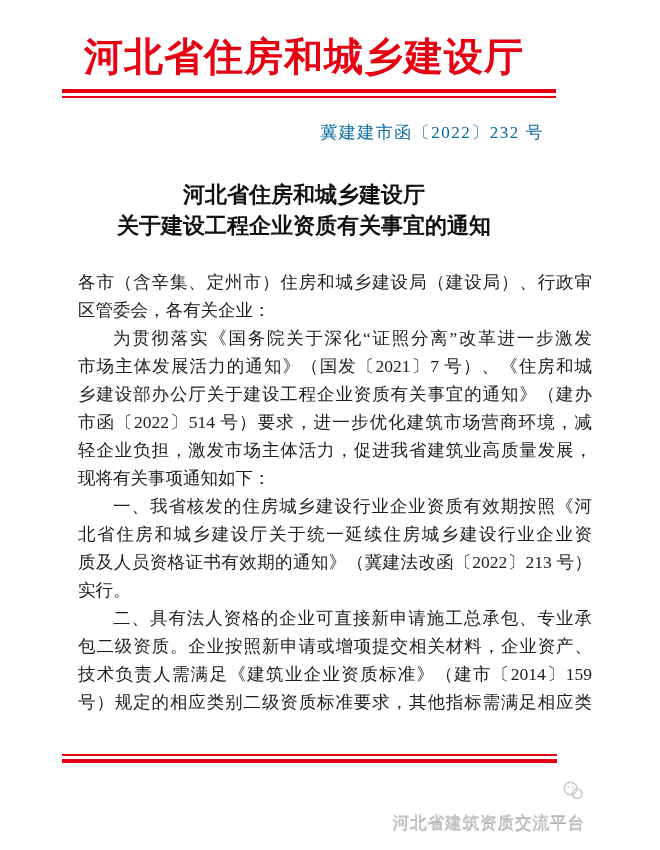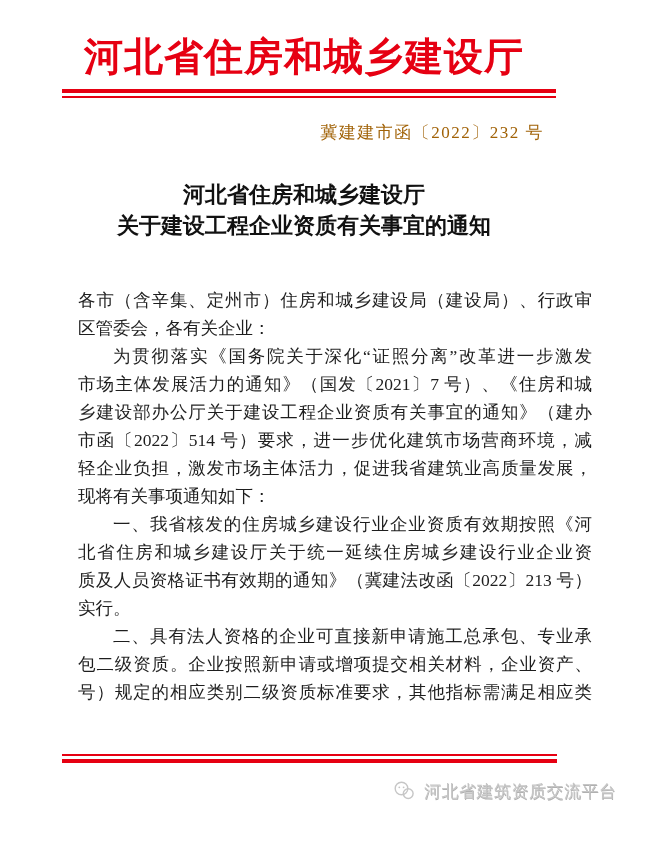--- a/index.html
+++ b/index.html
@@ -24,47 +24,48 @@
     white-space:nowrap;
   }
   .rule{position:absolute;left:62px;width:494px;background:var(--red);}
   .rule-top-thick{top:89px;height:4px;}
   .rule-top-thin{top:96px;height:2px;}
   .rule-bottom-thin{top:754px;height:2px;width:495px;}
   .rule-bottom-thick{top:759px;height:4px;width:495px;}
   .doc-number{
     position:absolute;top:121px;left:0;width:544px;
     text-align:right;
-    font-size:17px;color:#a16207;letter-spacing:1.5px;
+    font-size:17px;color:#0369a1;letter-spacing:1.5px;
     white-space:nowrap;
   }
   .doc-title{
     position:absolute;top:179px;left:0;width:608px;
     text-align:center;
     font-size:22px;font-weight:bold;line-height:31px;color:#111111;
   }
   .doc-body{
     position:absolute;top:268px;left:78px;width:514px;
-    font-size:17.5px;line-height:28px;color:#1e1e1e;margin-top:18px;
+    font-size:17.5px;line-height:28px;color:#1e1e1e;
   }
   .body-line{
     text-align:justify;
     text-align-last:justify;
     height:28px;overflow:hidden;
   }
   .body-line.end{text-align-last:left;}
   .body-line.indent{text-indent:2em;}
   .watermark{
     position:absolute;top:779px;left:392px;
     display:flex;align-items:flex-end;gap:8px;
     color:var(--gray-wm);
     font-size:17px;letter-spacing:0.5px;
     font-family:"Liberation Sans","DejaVu Sans",sans-serif;
     text-shadow:0.5px 0.5px 0 #b0b0b0;
     white-space:nowrap;
+    flex-direction:column;
   }
   .watermark svg{display:block;}
 </style>
 </head>
 <body>
 
 <div class="page">
 
   <div class="agency-name">河北省住房和城乡建设厅</div>
 
@@ -86,20 +87,21 @@
     <div class="body-line">乡建设部办公厅关于建设工程企业资质有关事宜的通知》（建办</div>
     <div class="body-line">市函〔2022〕514 号）要求，进一步优化建筑市场营商环境，减</div>
     <div class="body-line">轻企业负担，激发市场主体活力，促进我省建筑业高质量发展，</div>
     <div class="body-line end">现将有关事项通知如下：</div>
     <div class="body-line indent">一、我省核发的住房城乡建设行业企业资质有效期按照《河</div>
     <div class="body-line">北省住房和城乡建设厅关于统一延续住房城乡建设行业企业资</div>
     <div class="body-line">质及人员资格证书有效期的通知》（冀建法改函〔2022〕213 号）</div>
     <div class="body-line end">实行。</div>
     <div class="body-line indent">二、具有法人资格的企业可直接新申请施工总承包、专业承</div>
     <div class="body-line">包二级资质。企业按照新申请或增项提交相关材料，企业资产、</div>
+    <div class="body-line">技术负责人需满足《建筑业企业资质标准》（建市〔2014〕159</div>
     <div class="body-line">号）规定的相应类别二级资质标准要求，其他指标需满足相应类</div>
   </div>
 
   <div class="rule rule-bottom-thin"></div>
   <div class="rule rule-bottom-thick"></div>
 
   <div class="watermark">
     <span>
       <svg width="24" height="24" viewBox="0 0 24 24">
         <circle cx="9.5" cy="9.5" r="6.3" fill="none" stroke="#c6c6c6" stroke-width="1.4"></circle>

